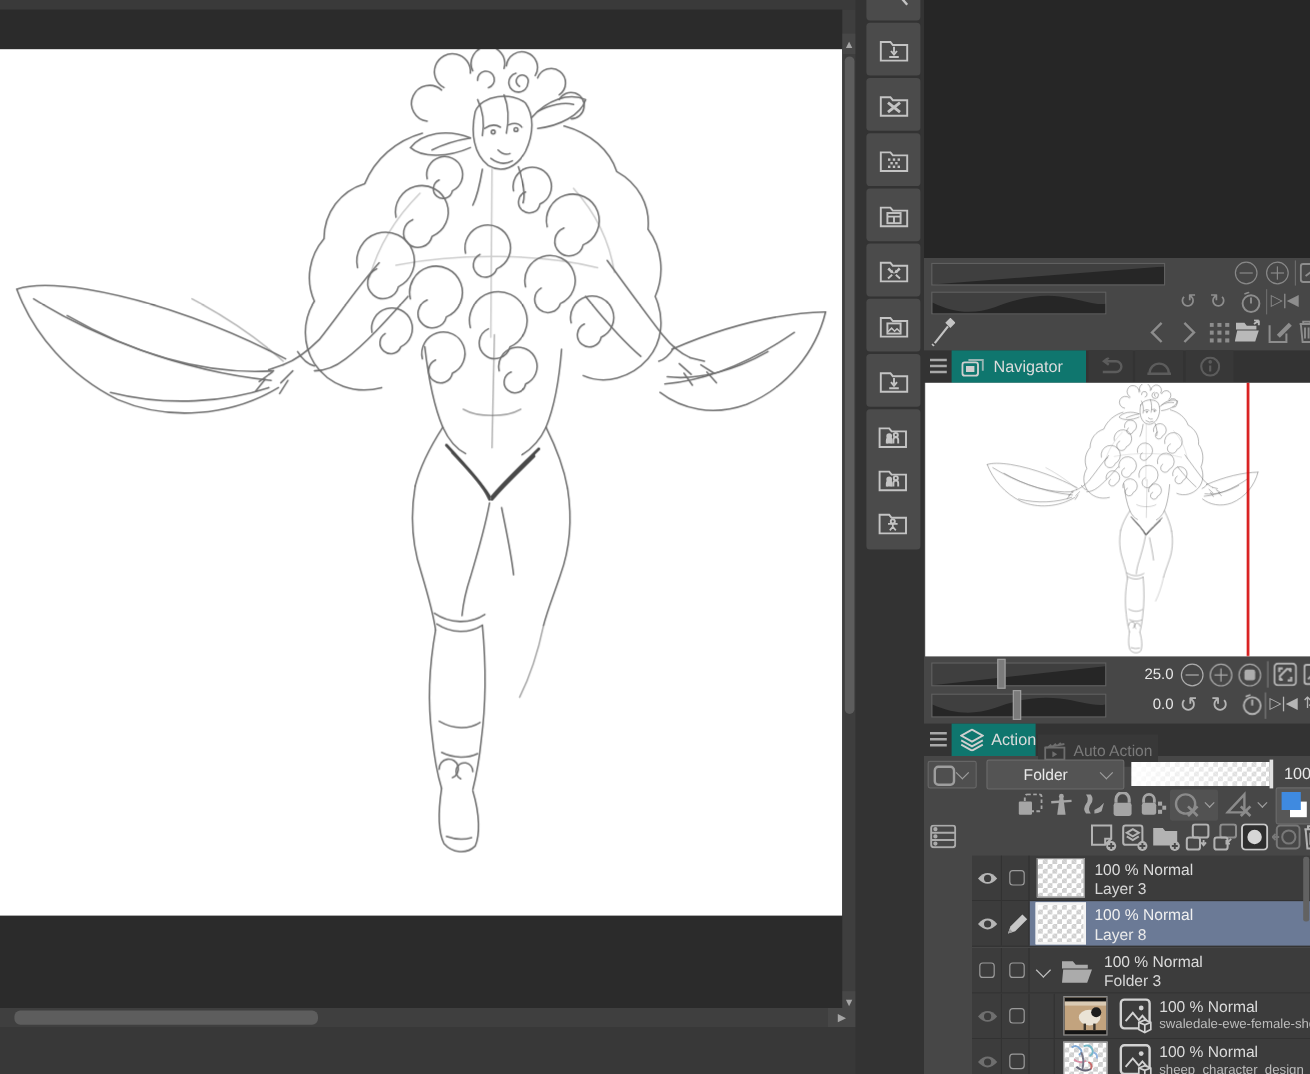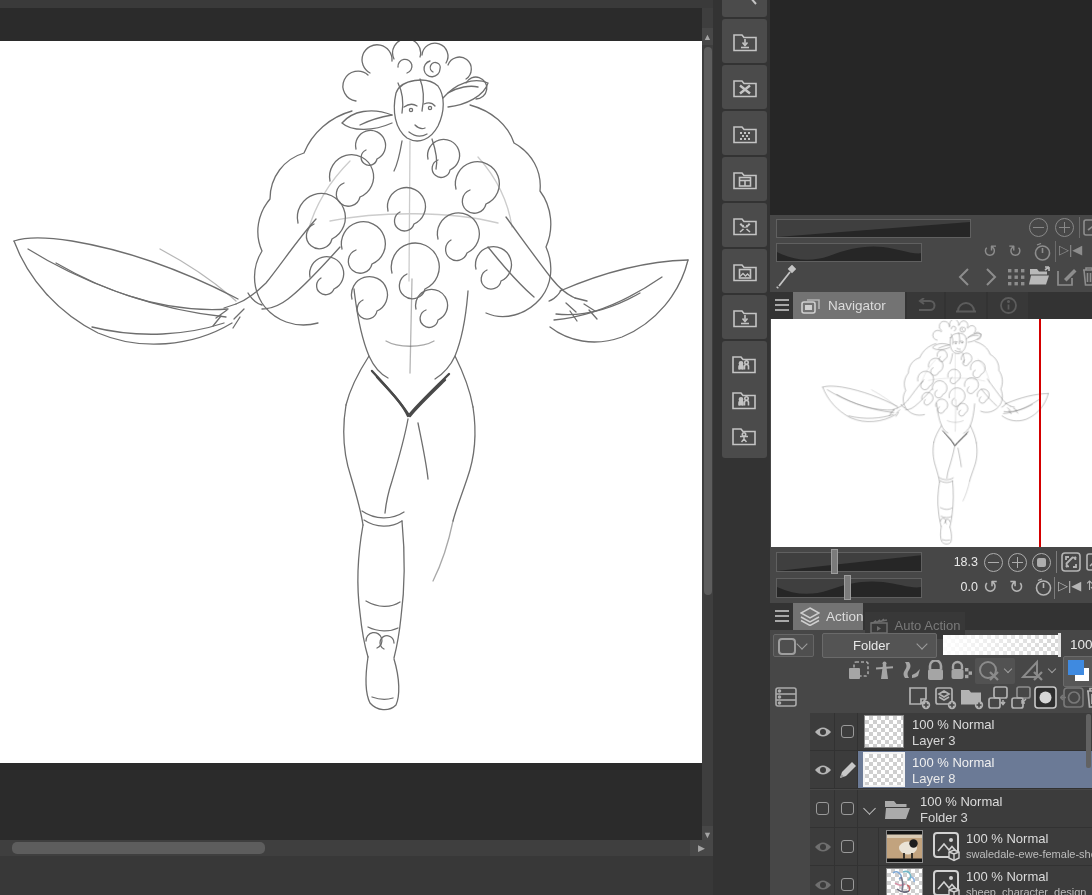--- a/index.html
+++ b/index.html
@@ -29,21 +29,21 @@
   
   .sb-track{background:#3e3e3e;position:absolute;}
   .sb-thumb{background:#5d5d5d;position:absolute;border-radius:5px;}
   .sb-btn{background:#474747;position:absolute;color:#a5a5a5;font-size:9px;
           display:flex;align-items:center;justify-content:center;}
   
   .tbtn{position:absolute;left:9px;width:45px;height:44px;background:#4b4b4b;
         border-radius:3px;display:flex;align-items:center;justify-content:center;}
   
   .tabbar{background:#333;position:absolute;}
-  .tab-active{background:#737373;display:flex;align-items:center;position:absolute;height:27px;}
+  .tab-active{background:#0f766e;display:flex;align-items:center;position:absolute;height:27px;}
   .tab-icon{background:#383838;display:flex;align-items:center;justify-content:center;position:absolute;height:27px;}
   
   .lrow{position:absolute;left:810px;width:322px;height:38px;background:#3c3c3c;border-bottom:1px solid #323232;box-sizing:border-box;}
   .colline{position:absolute;top:0;bottom:0;width:1px;background:#323232;}
   .chk{position:absolute;width:13px;height:13px;border:1.6px solid #9a9a9a;border-radius:3px;box-sizing:border-box;}
   .l1{position:absolute;font-size:13px;color:#dcdcdc;white-space:nowrap;}
   .l2{position:absolute;font-size:13px;color:#d6d6d6;white-space:nowrap;}
   .l2s{position:absolute;font-size:11px;color:#bdbdbd;white-space:nowrap;}
   .fade{position:absolute;top:0;bottom:0;right:0;width:34px;
         background:linear-gradient(to right,rgba(60,60,60,0),rgba(60,60,60,1));}
@@ -422,21 +422,21 @@
   <svg width="235" height="242" viewBox="0 0 702 722" style="position:absolute;left:47px;top:1px;">
     <use href="#sheep-sketch"></use>
   </svg>
   <div class="abs" style="left:268px;top:0;width:2px;height:228px;background:#d40000;"></div>
 </div>
 
 <div class="sliderbox" style="left:776px;top:552px;width:146px;height:20px;">
   <div class="wedge"></div>
 </div>
 <div class="shandle" style="left:831px;top:549px;"></div>
-<div class="abs txt" style="left:926px;top:555px;width:52px;text-align:right;font-size:12.5px;color:#e8e8e8;">18.3</div>
+<div class="abs txt" style="left:926px;top:555px;width:52px;text-align:right;font-size:12.5px;color:#e8e8e8;">25.0</div>
 <div class="cbtn" style="left:984px;top:553px;">
     <div class="h"></div>
   </div>
 <div class="cbtn" style="left:1008px;top:553px;">
     <div class="h"></div>
     <div class="v"></div>
   </div>
 <div class="cbtn" style="left:1032px;top:553px;">
     <div class="sq"></div>
   </div>

